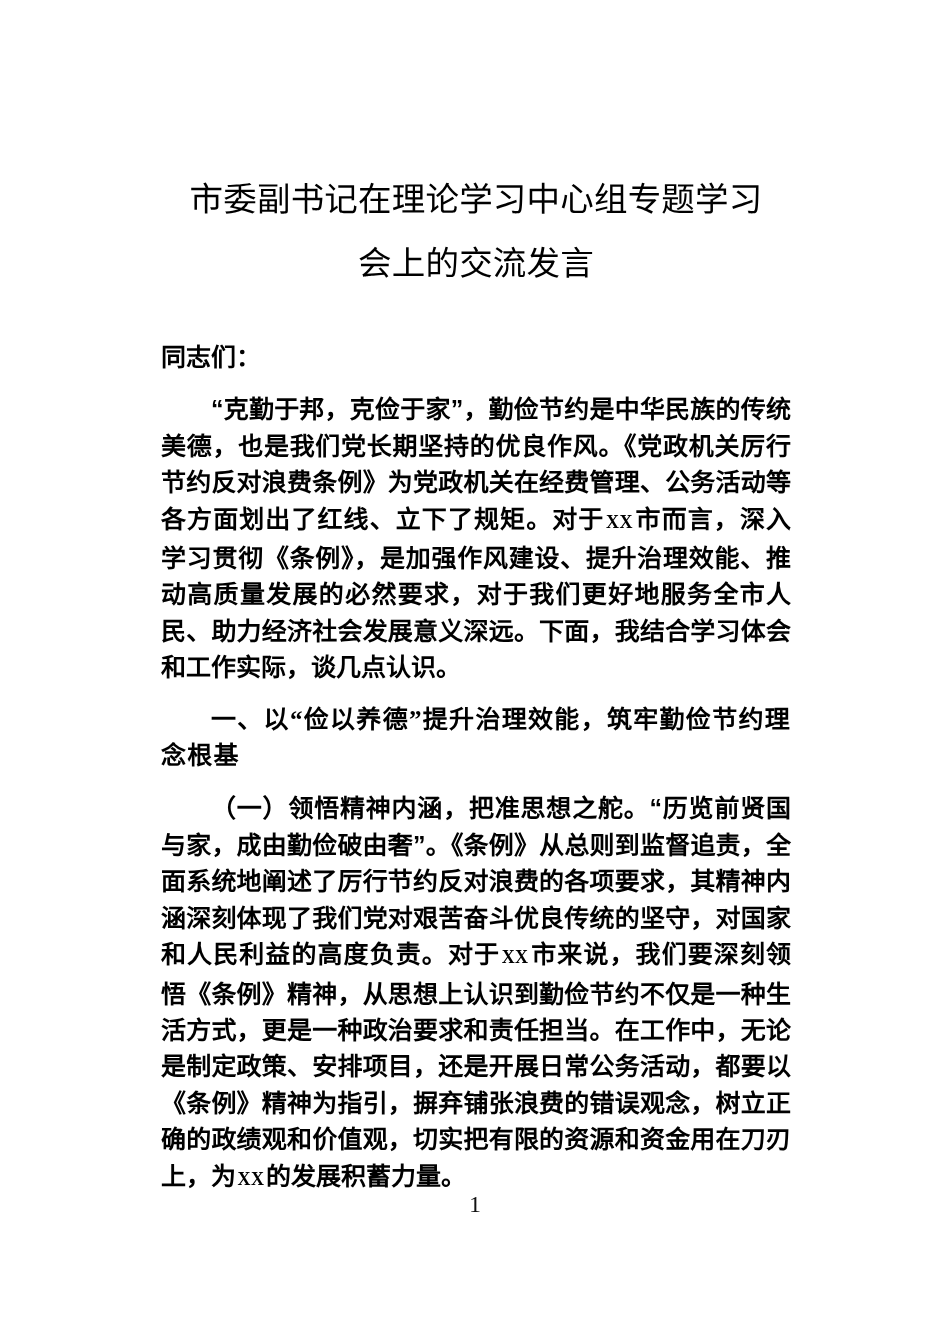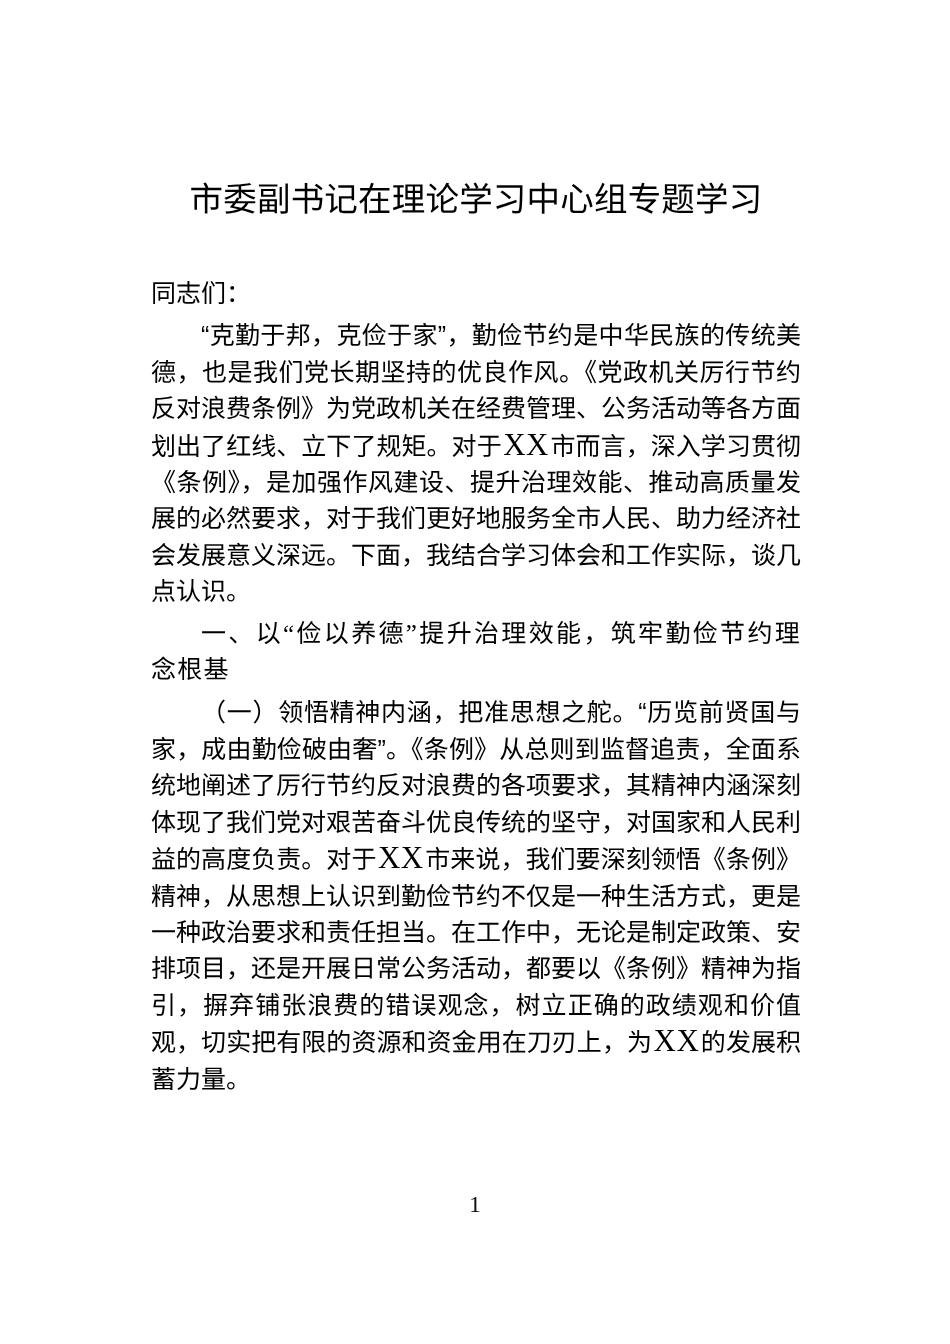--- a/index.html
+++ b/index.html
@@ -48,41 +48,42 @@
     margin-top: 43px;
     font-size: 25px;
     line-height: 36.4px;
     text-align: justify;
     text-justify: inter-ideograph;
     word-break: break-all;
     letter-spacing: 0px;
   }
 
   p.para {
-    margin: 6px;
+    margin: 16px;
     padding: 0;
     text-indent: 0;
+    font-weight: bold;
   }
   p.indent2 {
     text-indent: 50px; 
   }
 
   
   p.section-heading {
     font-family: "Liberation Serif", "DejaVu Serif", serif;
     font-size: 25px;
     line-height: 36.4px;
     text-indent: 50px;
     letter-spacing: 1.2px;
   }
 
   
   .lat {
     font-family: "Liberation Serif", "DejaVu Serif", serif;
-    font-size: 31px;
+    font-size: 18px;
     padding: 0 1.5px;
     letter-spacing: 0.5px;
   }
 
   
   .page-number {
     position: absolute;
     left: 0;
     right: 0;
     top: 1190px;
@@ -95,20 +96,21 @@
 </style>
 </head>
 <body>
 
 <div class="page">
 
   <div class="content">
 
     <div class="doc-title">
       <span class="t-line">市委副书记在理论学习中心组专题学习</span>
+      <span class="t-line">会上的交流发言</span>
     </div>
 
     <div class="body-block">
 
       <p class="para">同志们：</p>
 
       <p class="para indent2">“克勤于邦，克俭于家”，勤俭节约是中华民族的传统美德，也是我们党长期坚持的优良作风。《党政机关厉行节约反对浪费条例》为党政机关在经费管理、公务活动等各方面划出了红线、立下了规矩。对于<span class="lat">XX</span>市而言，深入学习贯彻《条例》，是加强作风建设、提升治理效能、推动高质量发展的必然要求，对于我们更好地服务全市人民、助力经济社会发展意义深远。下面，我结合学习体会和工作实际，谈几点认识。</p>
 
       <p class="para section-heading">一、以“俭以养德”提升治理效能，筑牢勤俭节约理念根基</p>
 

